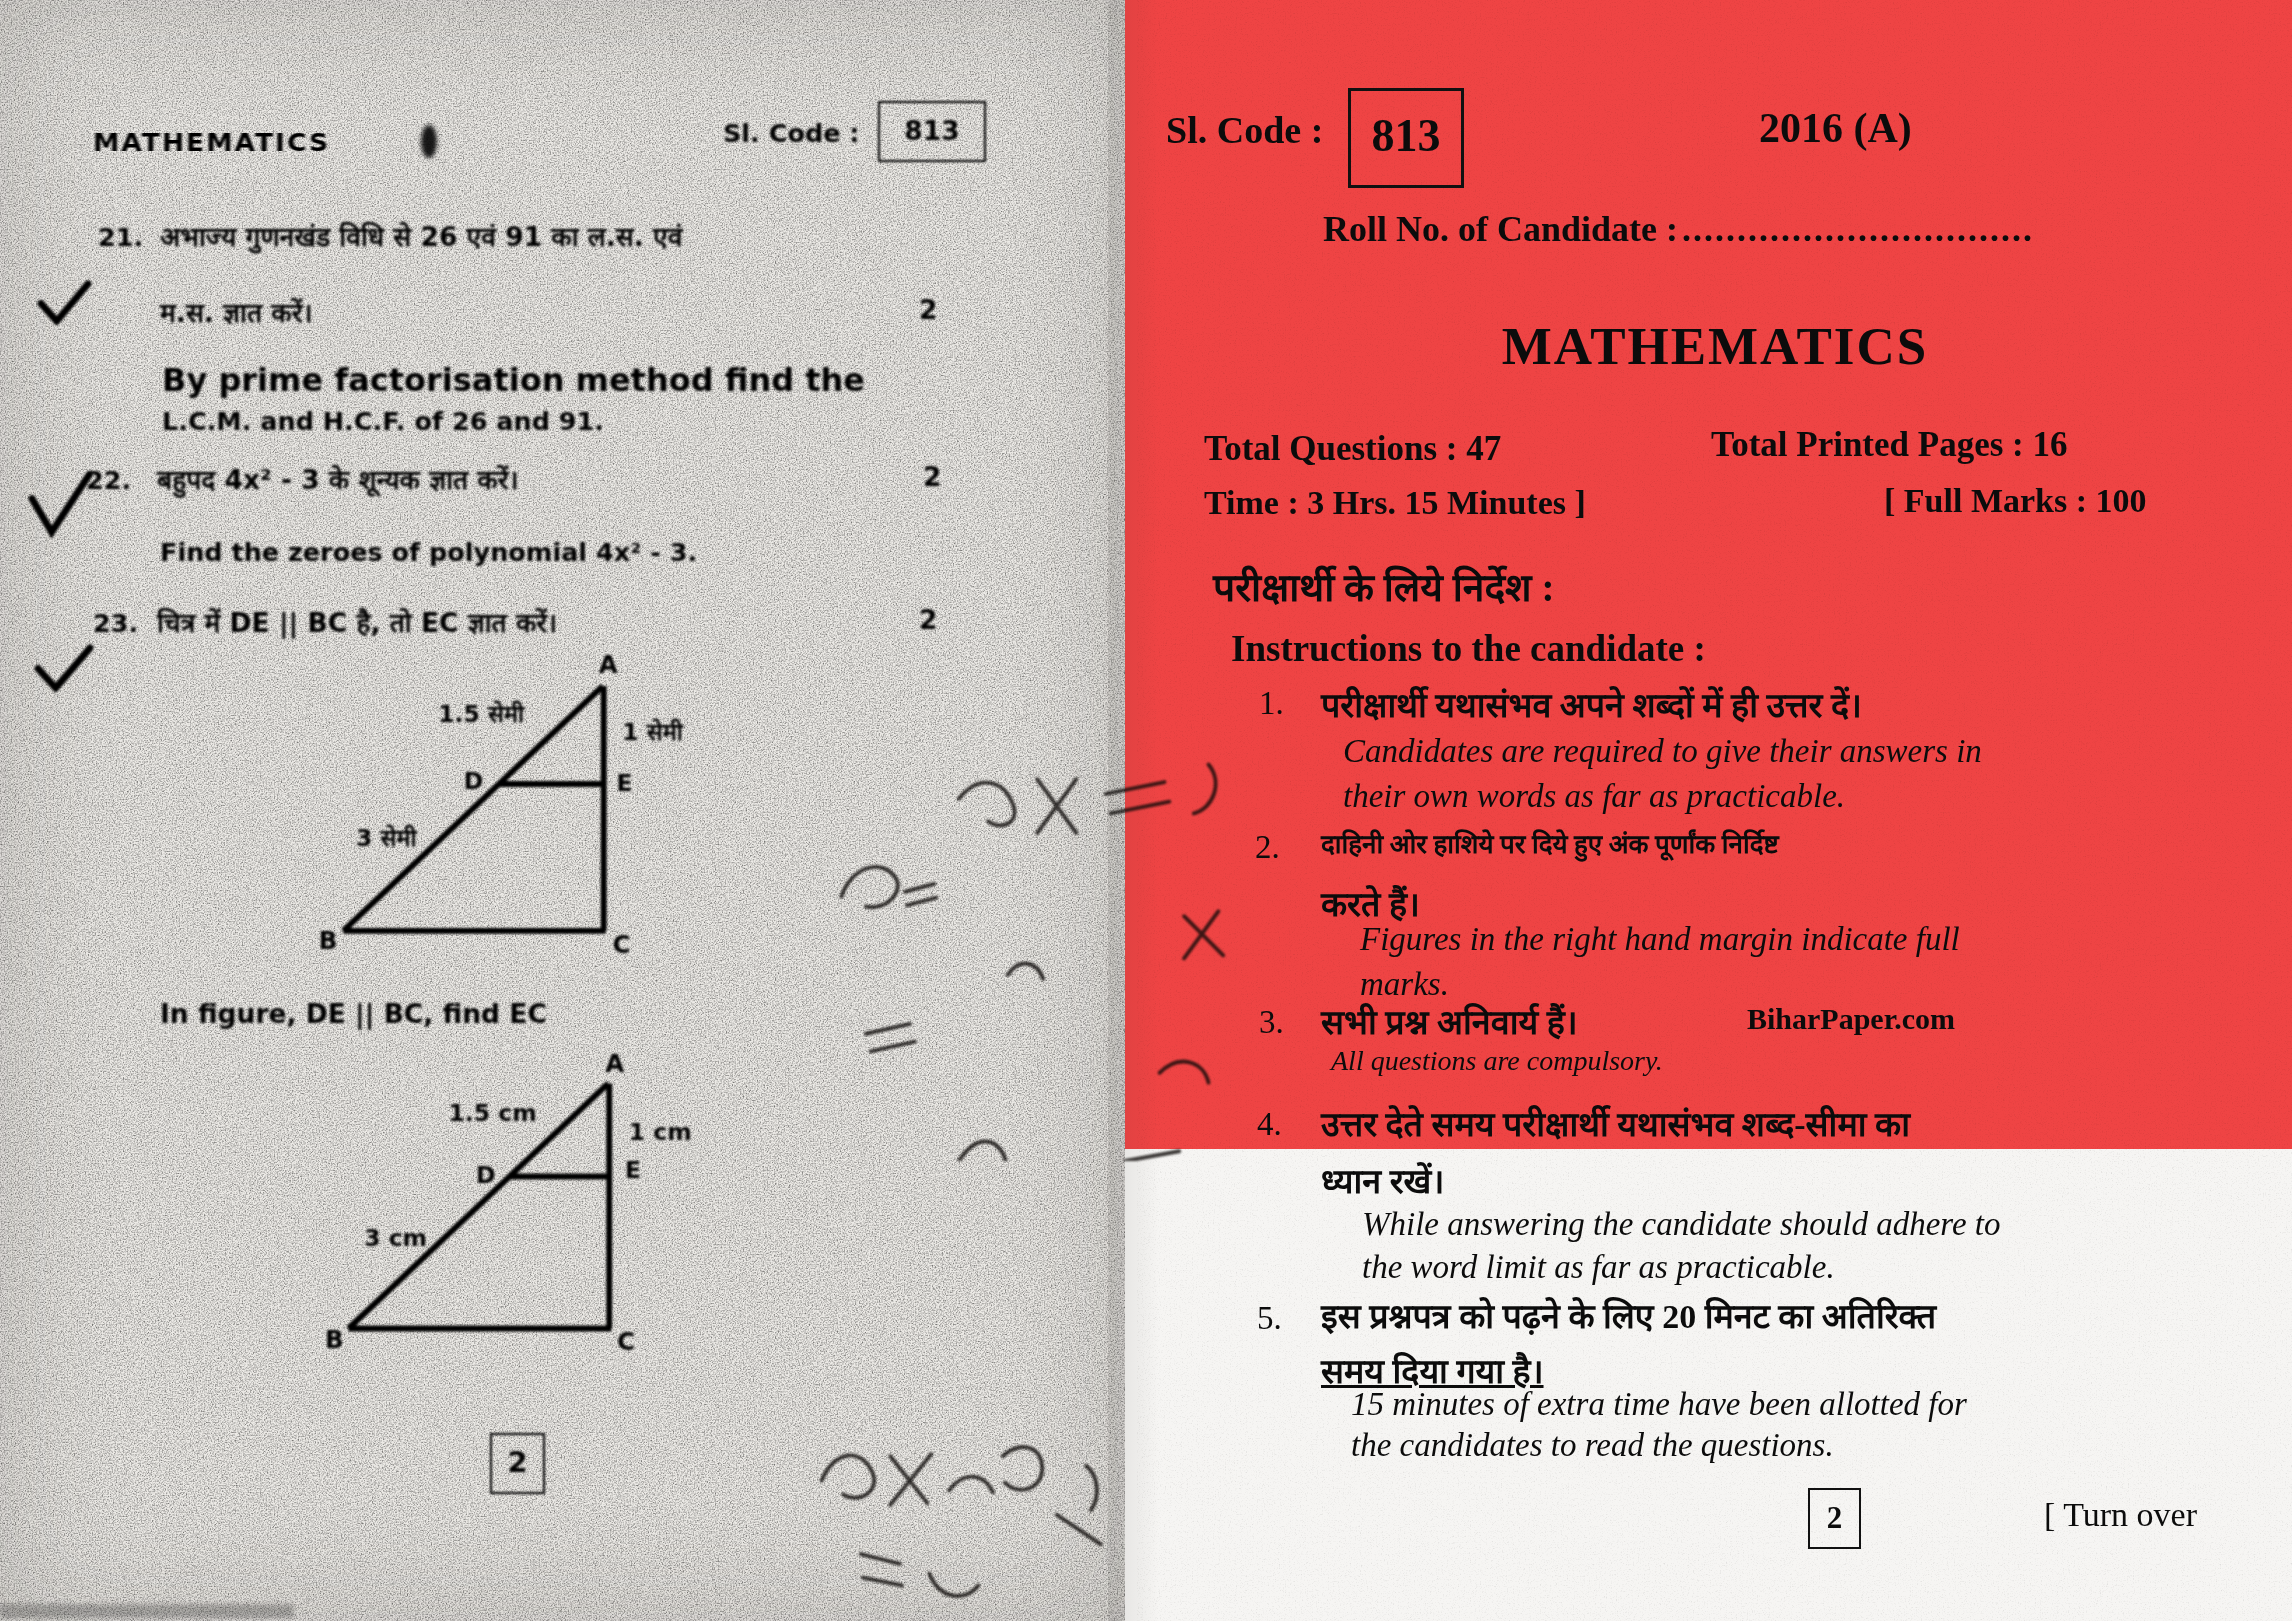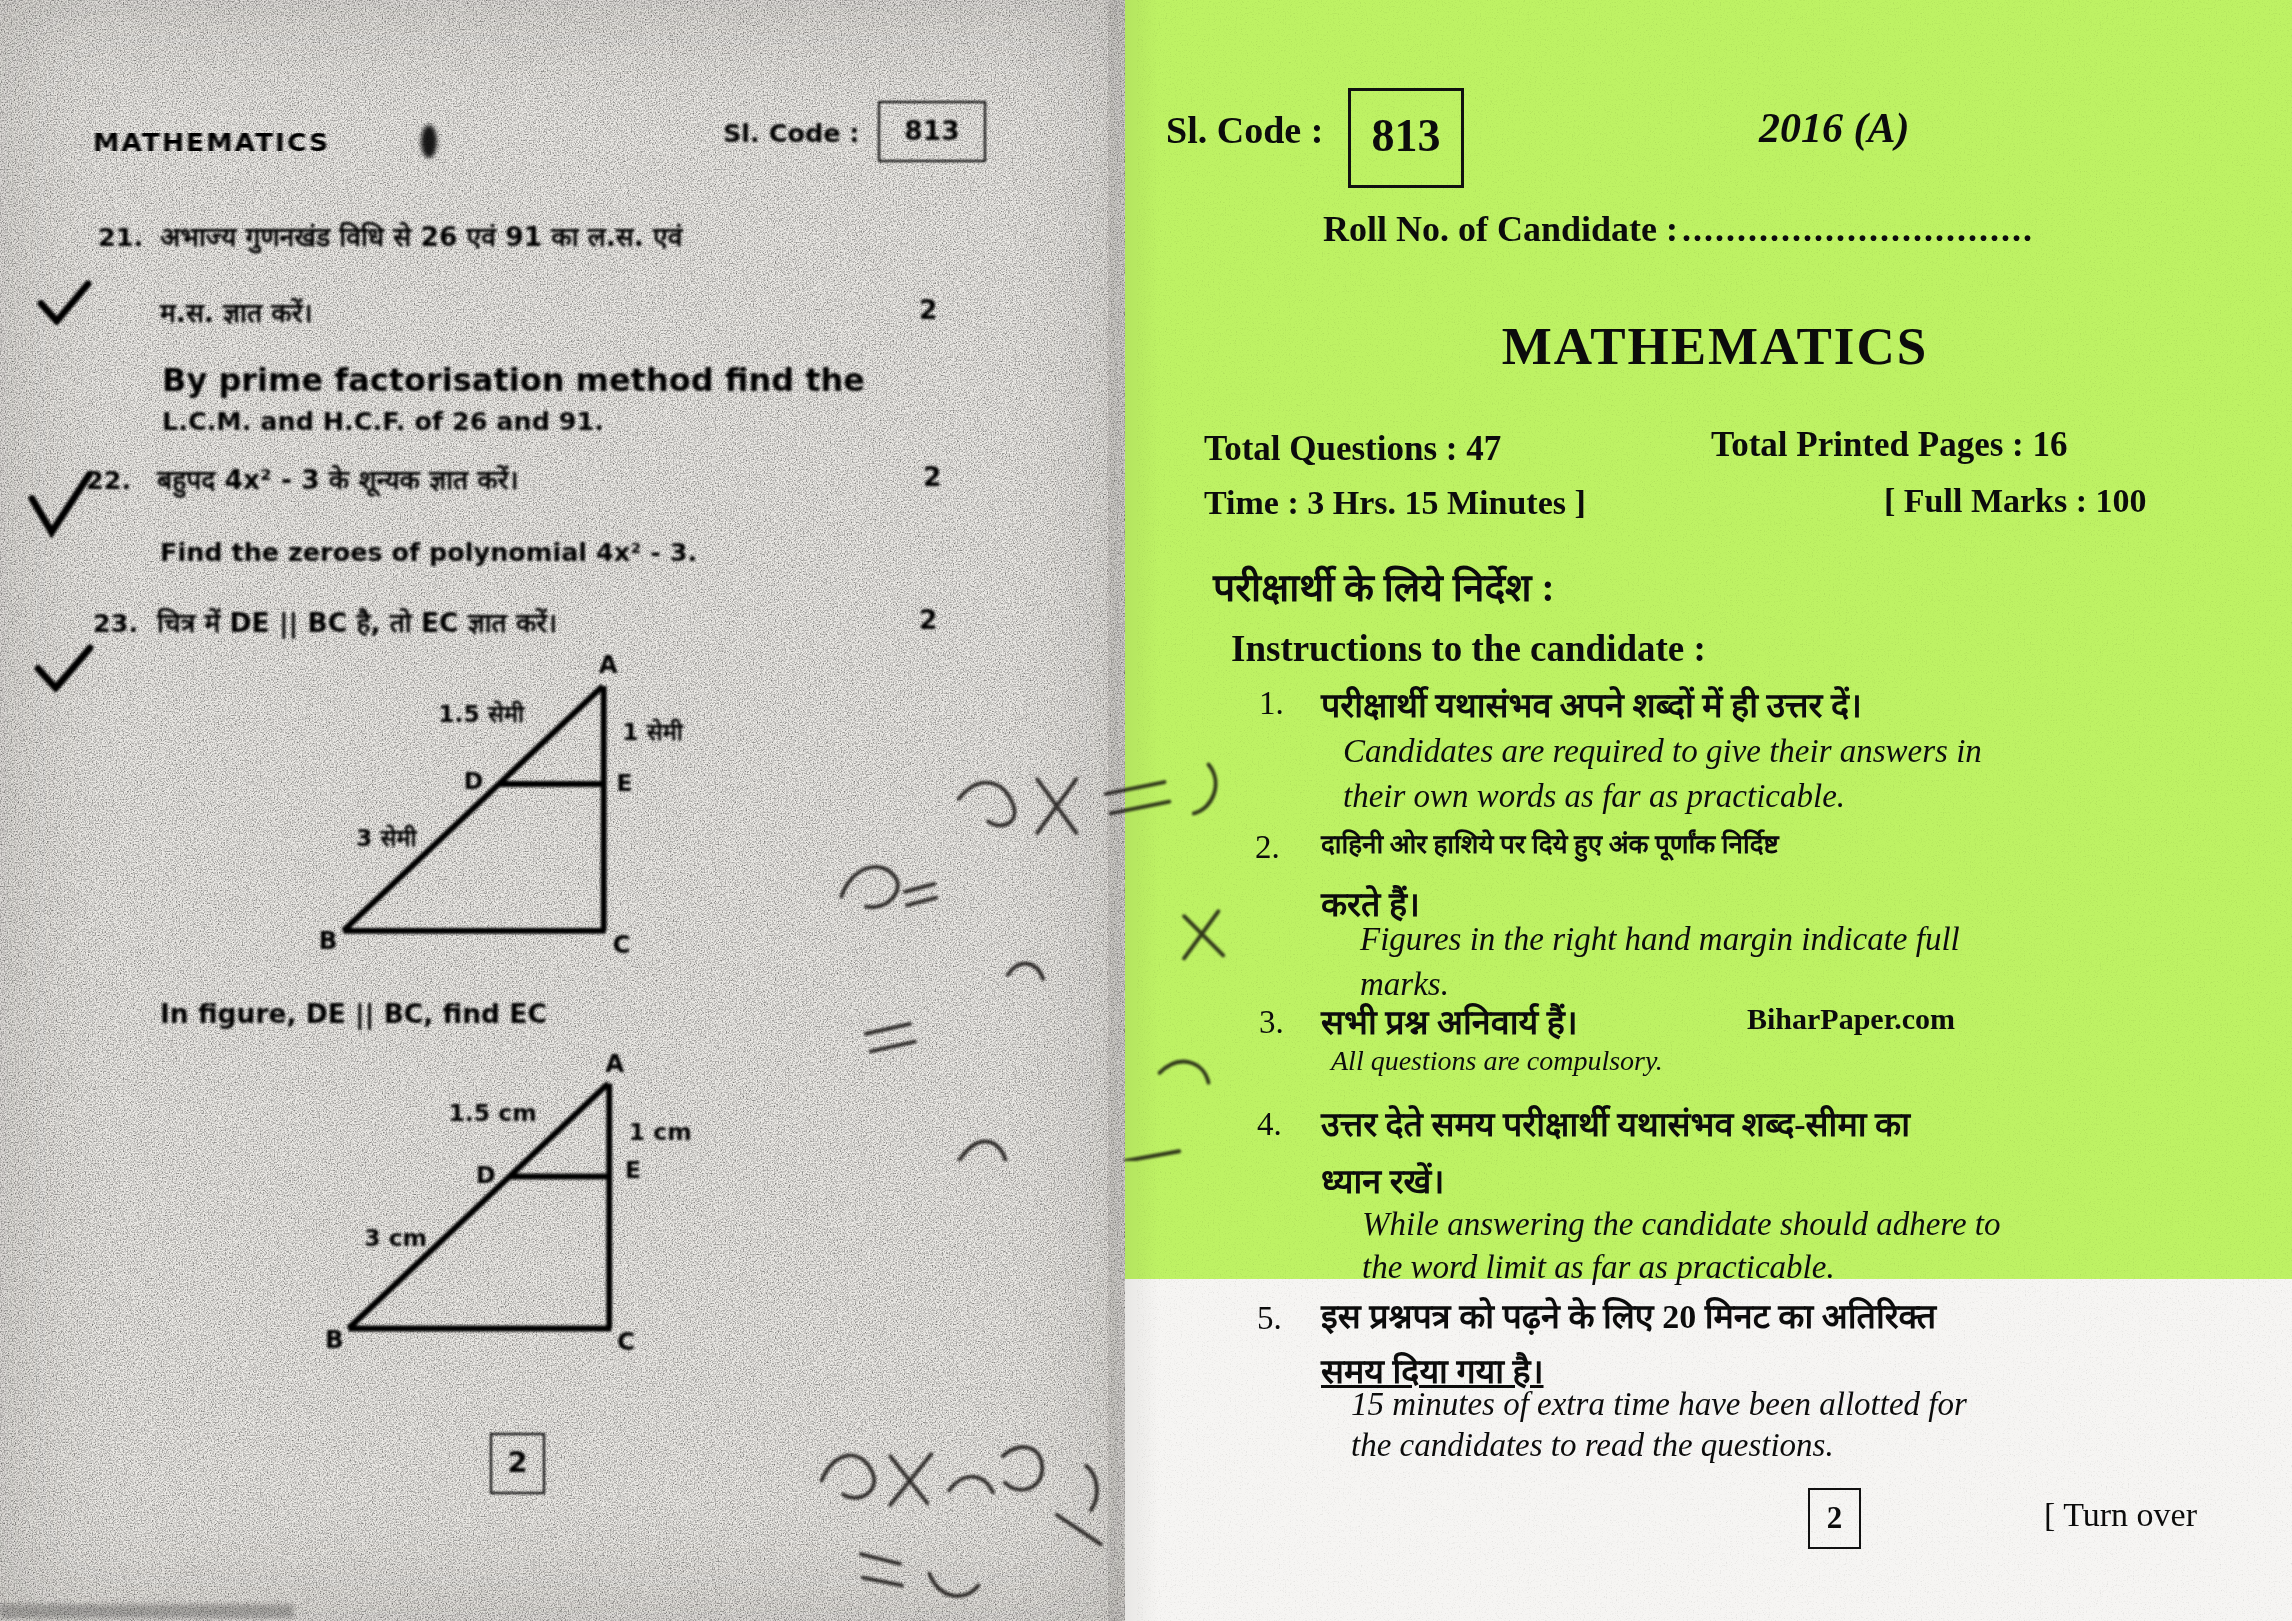--- a/index.html
+++ b/index.html
@@ -1,17 +1,17 @@
 <!DOCTYPE html>
 <html><head>
 <meta charset="utf-8">
 <style>
   html,body{margin:0;padding:0;}
   body{width:2293px;height:1621px;background:#f6f5f3;overflow:hidden;}
-  .canvas{position:relative;width:2293px;height:1279px;background:#bef264;font-family:"Liberation Serif",serif;}
+  .canvas{position:relative;width:2293px;height:1149px;background:#ef4444;font-family:"Liberation Serif",serif;}
   .abs{position:absolute;white-space:nowrap;}
   
   .left-page{position:absolute;left:0;top:0;width:1125px;height:1621px;background:#eceae6;box-shadow:inset 0 0 118px rgba(60,55,50,.18);}
   .noise-svg{position:absolute;left:0;top:0;pointer-events:none;}
   .fz{filter:blur(0.8px) contrast(1.6);color:#1b1b1b;}
   .fz2{filter:blur(1.1px) contrast(1.4);color:#242424;}
   .lp-sans{font-family:"DejaVu Sans","Liberation Sans",sans-serif;font-weight:bold;}
   .gutter{position:absolute;top:0;width:51px;height:1621px;background:linear-gradient(to right,rgba(40,38,35,.10),rgba(40,38,35,0));}
   .codebox-l{border:2.9px solid #1a1a1a;text-align:center;}
   .scan-smudge{position:absolute;background:#1a1a1a;border-radius:50%;filter:blur(2px);}
@@ -138,21 +138,21 @@
     </svg>
     <div class="scan-smudge" style="left:0px;top:1604px;width:294px;height:13.7px;opacity:.25;border-radius:0;"></div>
   </div>
 
   <div class="gutter" style="left:1108px;"></div>
 
   <div>
 
     <div class="abs rp b" style="left:1166px;top:108px;font-size:38px;">Sl. Code :</div>
     <div class="abs rp b codebox-r" style="left:1348px;top:88px;width:110px;height:94px;font-size:46px;line-height:90px;">813</div>
-    <div class="abs rp b" style="left:1759px;top:104px;font-size:42px;font-style:italic;">2016 (A)</div>
+    <div class="abs rp b" style="left:1759px;top:104px;font-size:42px;">2016 (A)</div>
 
     <div class="abs" style="left:1323px;top:208px;">
       <span class="rp b" style="font-size:36px;">Roll No. of Candidate :</span>
       <span class="rp b" style="font-size:36px;letter-spacing:2px;">................................</span>
     </div>
 
     <div class="abs rp b" style="left:1137px;top:316px;width:1156px;text-align:center;font-size:53px;letter-spacing:2px;">MATHEMATICS</div>
 
     <div class="abs rp b" style="left:1204px;top:429px;font-size:35px;">Total Questions : 47</div>
     <div class="abs rp b" style="left:1711px;top:425px;font-size:35px;">Total Printed Pages : 16</div>

